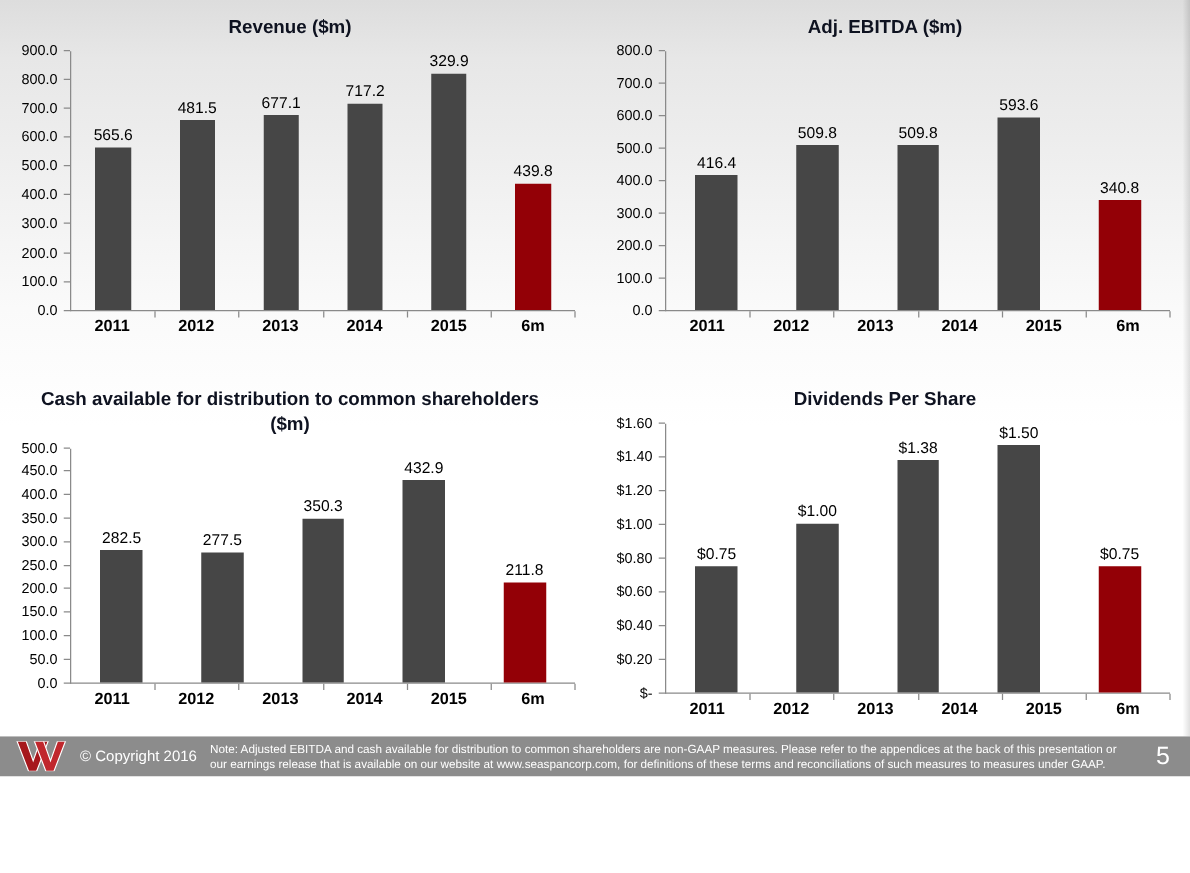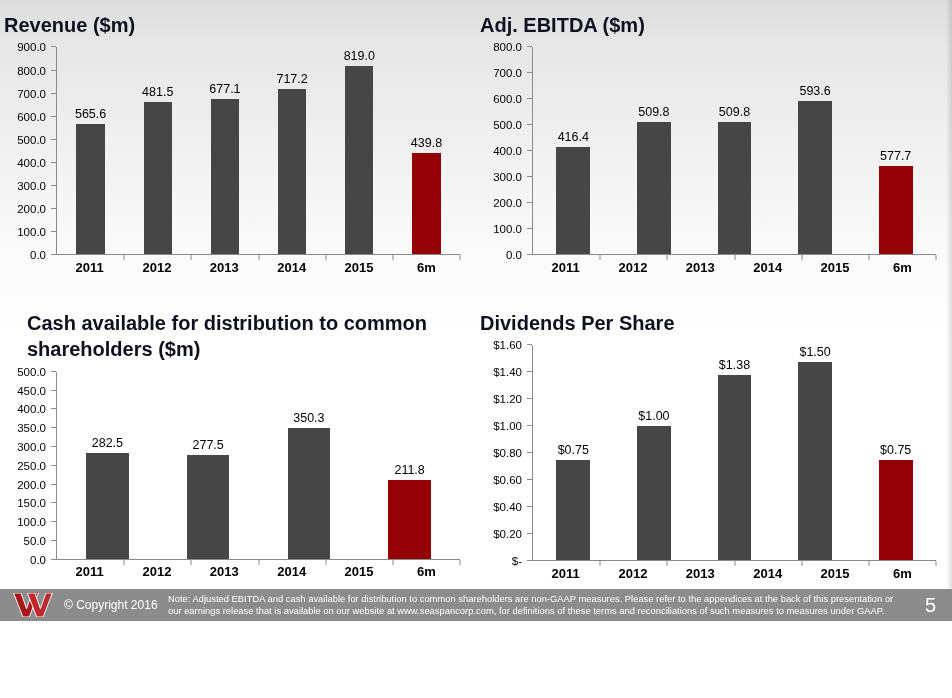--- a/index.html
+++ b/index.html
@@ -15,21 +15,21 @@
                 color:var(--title-color,#0E1220); letter-spacing:0.2px; }
 
   
   .content { position:relative; height:589px;
              background:linear-gradient(180deg,#dddddd 0%,#e7e7e7 8%,#fafafa 42%,#ffffff 58%);
              display:grid; grid-template-columns:476px 476px; grid-template-rows:298px 291px; }
   .content::after { content:""; position:absolute; right:0; top:0; bottom:0; width:6px;
              background:linear-gradient(90deg,rgba(0,0,0,0),rgba(0,0,0,0.12)); pointer-events:none; }
 
   .quad { padding:12px 16px 0 4px; }
-  .chart-title { font-size:20px; font-weight:bold; line-height:1.32;
+  .chart-title { text-align:center; font-size:15px; font-weight:bold; line-height:1.32;
                  color:var(--title-color,#0E1220); margin-bottom:9px; }
   .q3 .chart-title { max-width:410px; margin:0 auto 9px auto; }
 
   .chart-wrap { display:flex; }
   .q1 .chart-wrap, .q2 .chart-wrap { height:208px; }
   .q3 .chart-wrap { height:188px; }
   .q4 .chart-wrap { height:216px; }
 
   .yaxis { position:relative; width:52px; flex:none; }
   .ylab  { position:absolute; right:10px; transform:translateY(50%); font-size:11.5px;
@@ -106,21 +106,21 @@
               <div class="vlab">677.1</div>
               <div class="bar" style="height: 75.2333%; background: rgb(70, 70, 70);"></div>
             </div>
             <div class="xtick" style="left: 50%;"></div>
             <div class="slot">
               <div class="vlab">717.2</div>
               <div class="bar" style="height: 79.6889%; background: rgb(70, 70, 70);"></div>
             </div>
             <div class="xtick" style="left: 66.6667%;"></div>
             <div class="slot">
-              <div class="vlab">819.0</div>
+              <div class="vlab">329.9</div>
               <div class="bar" style="height: 91%; background: rgb(70, 70, 70);"></div>
             </div>
             <div class="xtick" style="left: 83.3333%;"></div>
             <div class="slot">
               <div class="vlab">439.8</div>
               <div class="bar" style="height: 48.8667%; background: rgb(147, 0, 6);"></div>
             </div>
             <div class="xtick" style="left: 100%;"></div>
           </div>
       </div>
@@ -173,21 +173,21 @@
               <div class="bar" style="height: 63.725%; background: rgb(70, 70, 70);"></div>
             </div>
             <div class="xtick" style="left: 50%;"></div>
             <div class="slot">
               <div class="vlab">593.6</div>
               <div class="bar" style="height: 74.2%; background: rgb(70, 70, 70);"></div>
             </div>
             <div class="xtick" style="left: 66.6667%;"></div>
             <div class="xtick" style="left: 83.3333%;"></div>
             <div class="slot">
-              <div class="vlab">577.7</div>
+              <div class="vlab">340.8</div>
               <div class="bar" style="height: 42.6%; background: rgb(147, 0, 6);"></div>
             </div>
             <div class="xtick" style="left: 100%;"></div>
           </div>
       </div>
       <div class="xlabels">
           <div class="xlab">2011</div>
           <div class="xlab">2012</div>
           <div class="xlab">2013</div>
           <div class="xlab">2014</div>
@@ -233,20 +233,24 @@
             <div class="slot">
               <div class="vlab">277.5</div>
               <div class="bar" style="height: 55.5%; background: rgb(70, 70, 70);"></div>
             </div>
             <div class="xtick" style="left: 50%;"></div>
             <div class="slot">
               <div class="vlab">350.3</div>
               <div class="bar" style="height: 70.06%; background: rgb(70, 70, 70);"></div>
             </div>
             <div class="xtick" style="left: 66.6667%;"></div>
+            <div class="slot">
+              <div class="vlab">432.9</div>
+              <div class="bar" style="height: 86.58%; background: rgb(70, 70, 70);"></div>
+            </div>
             <div class="xtick" style="left: 83.3333%;"></div>
             <div class="slot">
               <div class="vlab">211.8</div>
               <div class="bar" style="height: 42.36%; background: rgb(147, 0, 6);"></div>
             </div>
             <div class="xtick" style="left: 100%;"></div>
           </div>
       </div>
       <div class="xlabels">
           <div class="xlab">2011</div>

